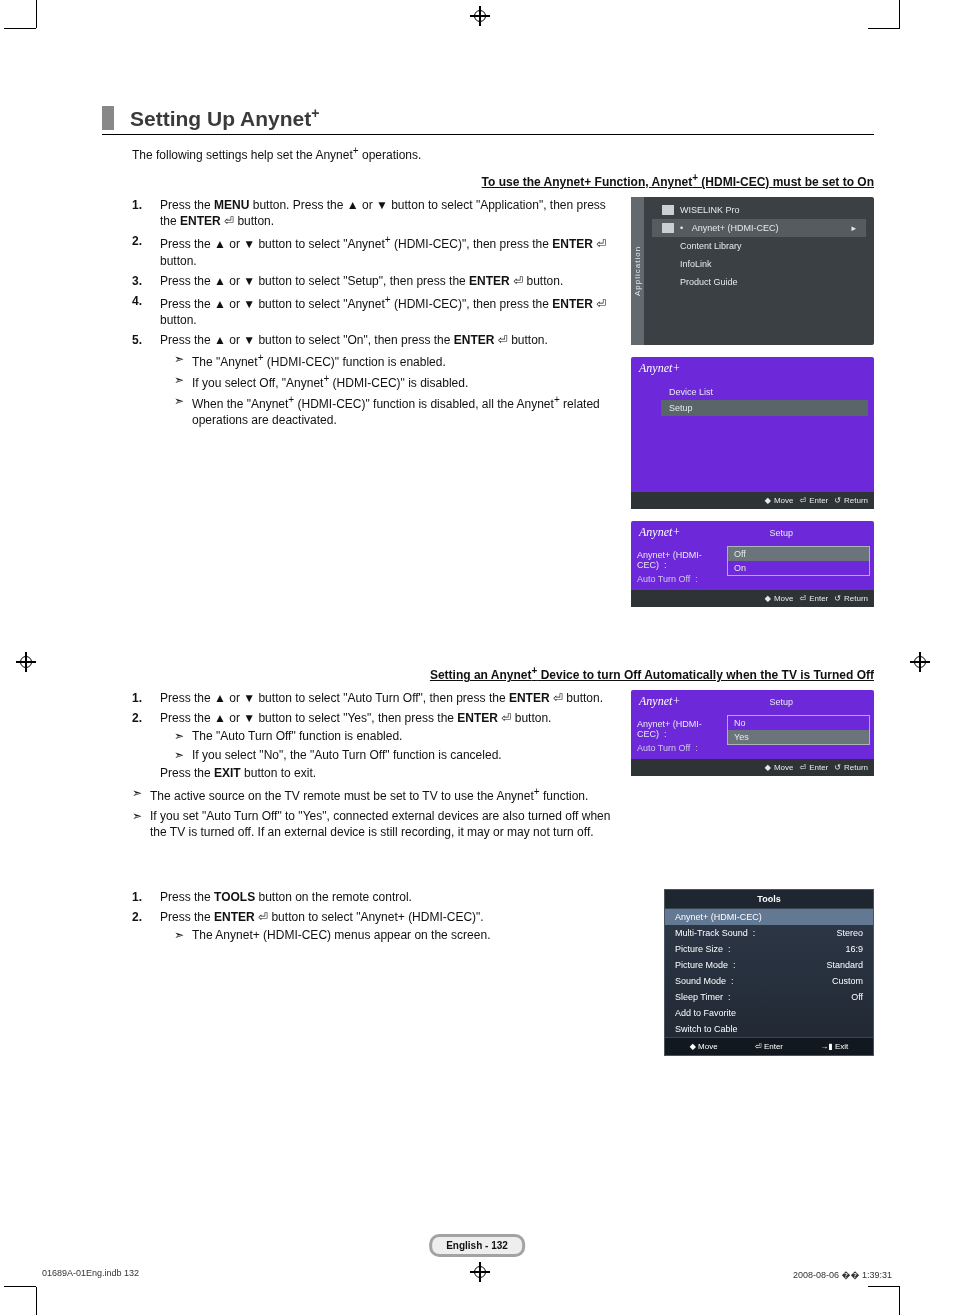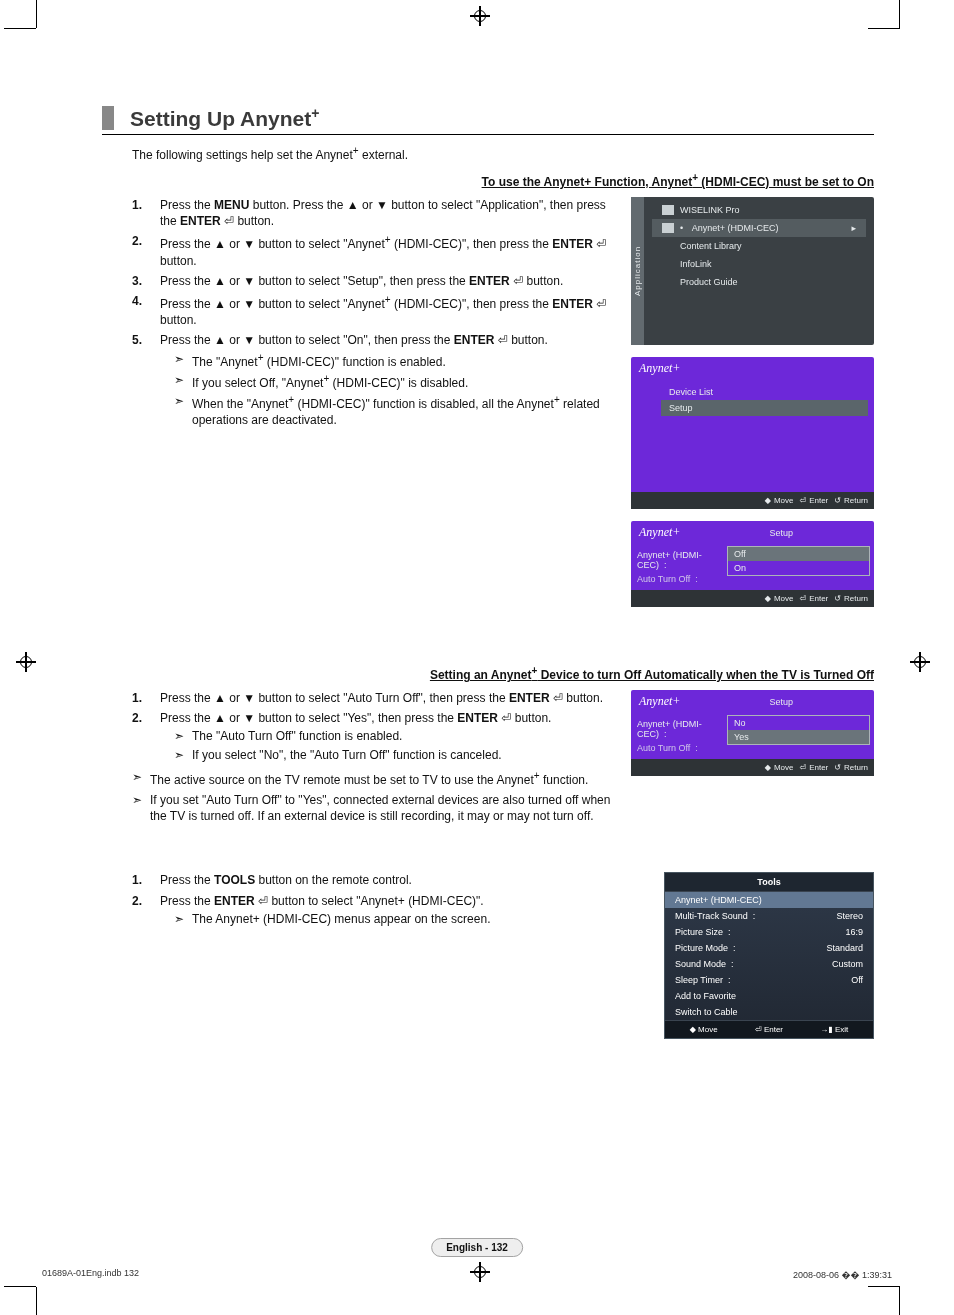--- a/index.html
+++ b/index.html
@@ -73,21 +73,21 @@
   .osd-app .icon-sq { width:12px; height:10px; background:#c9d0d3; display:inline-block; }
   .osd-app .chev { margin-left:auto; }
 
   
   .tools { width:210px; margin-left:auto; background:linear-gradient(#2f3a4a,#202732); color:#fff; font-size:9px; border:1px solid #475560; }
   .tools .tt { text-align:center; font-weight:bold; padding:4px 0; background:#1e2630; border-bottom:1px solid #3a4450;}
   .tools .trow { display:flex; justify-content:space-between; padding:3px 10px; }
   .tools .trow.sel { background:#627893; }
   .tools .tfoot { display:flex; justify-content:space-around; padding:4px 6px; border-top:1px solid #3a4450; background:#12181f; font-size:8px;}
 
-  .pgnum { position:absolute; left:50%; bottom:58px; transform:translateX(-50%); font-size:10px; background:#eee; border:1px solid #a3a3a3; border-radius:10px; padding:3px 14px; font-weight:bold;}
+  .pgnum { position:absolute; left:50%; bottom:58px; transform:translateX(-50%); font-size:10px; background:#eee; border:3px solid #a3a3a3; border-radius:10px; padding:3px 14px; font-weight:bold;}
   .footline { position:absolute; left:42px; right:62px; bottom:34px; display:flex; justify-content:space-between; font-size:9px; color:#333;}
 
   b { font-weight:bold; }
   .enter-glyph { font-family: Arial; }
 </style>
 </head>
 <body>
 
 <div class="page">
 
@@ -113,21 +113,21 @@
   <div class="crop-br-v"></div>
 
   <div class="content">
 
     <h1 class="title">
       <span>Setting Up Anynet</span><sup>+</sup>
     </h1>
     <div class="rule"></div>
 
     <p class="intro">
-      <span>The following settings help set the Anynet</span><sup>+</sup><span> external.</span>
+      <span>The following settings help set the Anynet</span><sup>+</sup><span> operations.</span>
     </p>
 
     <p class="subhead">
       <span>To use the Anynet+ Function, Anynet</span><sup>+</sup><span> (HDMI-CEC) must be set to On</span>
     </p>
 
     <div class="cols">
       <div class="leftcol">
         <ol class="steps" id="s1-steps">
             <li>
@@ -239,21 +239,21 @@
               <span class="txt">Press the ▲ or ▼ button to select "Auto Turn Off", then press the <b>ENTER</b> <span class="enter-glyph">⏎</span> button.</span>
             </li>
             <li>
               <span class="num">2.</span>
               <span class="txt">Press the ▲ or ▼ button to select "Yes", then press the <b>ENTER</b> <span class="enter-glyph">⏎</span> button.<div class="sub">
                   <span class="arrow">➣</span>
                   <span>The "Auto Turn Off" function is enabled.</span>
                 </div><div class="sub">
                   <span class="arrow">➣</span>
                   <span>If you select "No", the "Auto Turn Off" function is canceled.</span>
-                </div></span>
+                </div><div style="margin-top: 2px;">Press the <b>EXIT</b> button to exit.</div></span>
             </li>
           </ol>
         <div id="s2-notes">
             <div class="note">
               <span class="arrow">➣</span>
               <span>The active source on the TV remote must be set to TV to use the Anynet<sup>+</sup> function.</span>
             </div>
             <div class="note">
               <span class="arrow">➣</span>
               <span>If you set "Auto Turn Off" to "Yes", connected external devices are also turned off when the TV is turned off. If an external device is still recording, it may or may not turn off.</span>

